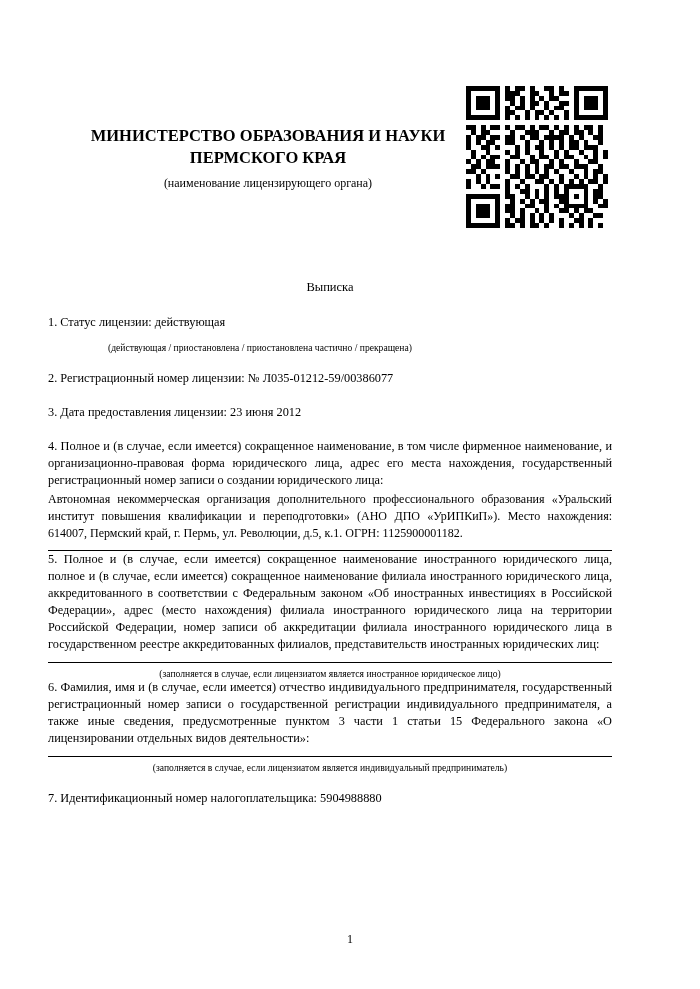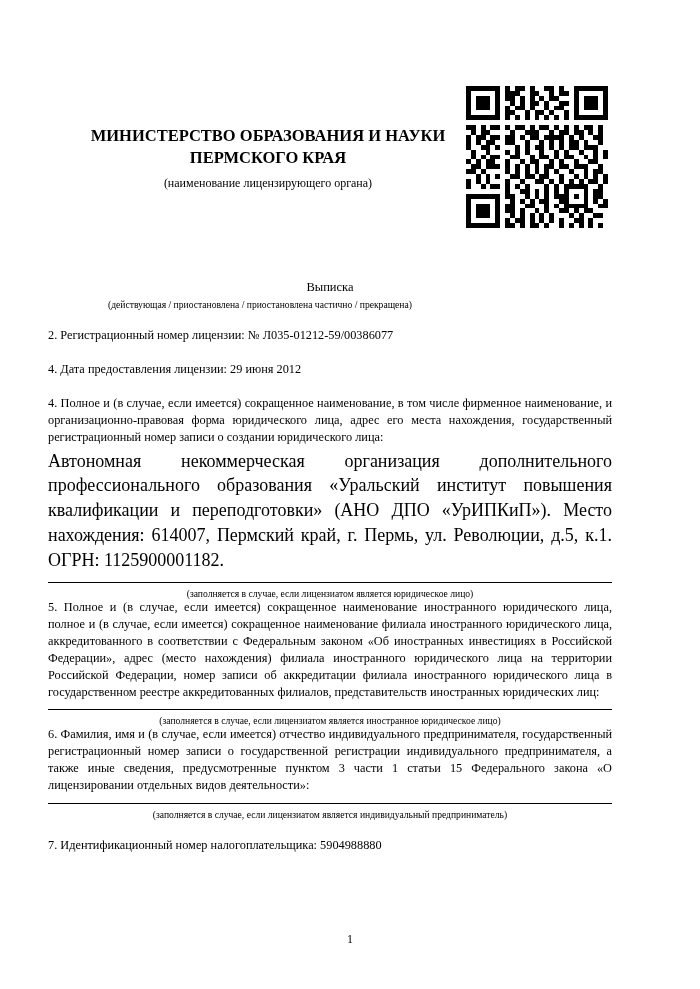--- a/index.html
+++ b/index.html
@@ -69,31 +69,31 @@
   }
   .item.tight { margin-top: 0; }
   .note {
     text-align: center;
     font-size: 9.6px;
     margin-top: 5px;
   }
   .note-left {
     text-align: left;
     font-size: 9.6px;
-    margin-top: 2px;
+    margin-top: 11px;
     padding-left: 60px;
   }
   .rule {
     border: 0;
     border-top: 1px solid #000;
     margin: 9px 0 0 0;
     height: 0;
   }
   .block-para {
-    font-size: 18px;
+    font-size: 12px;
     text-align: justify;
     line-height: 1.38;
     margin-top: 3px;
   }
   .page-number {
     position: absolute;
     bottom: 42px;
     left: 0;
     width: 700px;
     text-align: center;
@@ -345,30 +345,30 @@
         <rect x="27" y="28" width="1" height="1"></rect>
       </g>
     </svg>
   </div>
 
   <h1 class="org-title">МИНИСТЕРСТВО ОБРАЗОВАНИЯ И НАУКИ ПЕРМСКОГО КРАЯ</h1>
   <div class="org-subtitle">(наименование лицензирующего органа)</div>
 
   <div class="doc-title">Выписка</div>
 
+  <div class="item">1. Статус лицензии: действующая</div>
   <div class="note-left">(действующая / приостановлена / приостановлена частично / прекращена)</div>
 
   <div class="item">2. Регистрационный номер лицензии: № Л035-01212-59/00386077</div>
 
-  <div class="item">4. Дата предоставления лицензии: 29 июня 2012</div>
+  <div class="item">3. Дата предоставления лицензии: 23 июня 2012</div>
 
   <div class="item">4. Полное и (в случае, если имеется) сокращенное наименование, в том числе фирменное наименование, и организационно-правовая форма юридического лица, адрес его места нахождения, государственный регистрационный номер записи о создании юридического лица:</div>
   <div class="block-para">Автономная некоммерческая организация дополнительного профессионального образования «Уральский институт повышения квалификации и переподготовки» (АНО ДПО «УрИПКиП»). Место нахождения: 614007, Пермский край, г. Пермь, ул. Революции, д.5, к.1. ОГРН: 1125900001182.</div>
   <hr class="rule">
-  <div class="note">(заполняется в случае, если лицензиатом является юридическое лицо)</div>
 
   <div class="item tight">5. Полное и (в случае, если имеется) сокращенное наименование иностранного юридического лица, полное и (в случае, если имеется) сокращенное наименование филиала иностранного юридического лица, аккредитованного в соответствии с Федеральным законом «Об иностранных инвестициях в Российской Федерации», адрес (место нахождения) филиала иностранного юридического лица на территории Российской Федерации, номер записи об аккредитации филиала иностранного юридического лица в государственном реестре аккредитованных филиалов, представительств иностранных юридических лиц:</div>
   <hr class="rule">
   <div class="note">(заполняется в случае, если лицензиатом является иностранное юридическое лицо)</div>
 
   <div class="item tight">6. Фамилия, имя и (в случае, если имеется) отчество индивидуального предпринимателя, государственный регистрационный номер записи о государственной регистрации индивидуального предпринимателя, а также иные сведения, предусмотренные пунктом 3 части 1 статьи 15 Федерального закона «О лицензировании отдельных видов деятельности»:</div>
   <hr class="rule">
   <div class="note">(заполняется в случае, если лицензиатом является индивидуальный предприниматель)</div>
 
   <div class="item">7. Идентификационный номер налогоплательщика: 5904988880</div>

